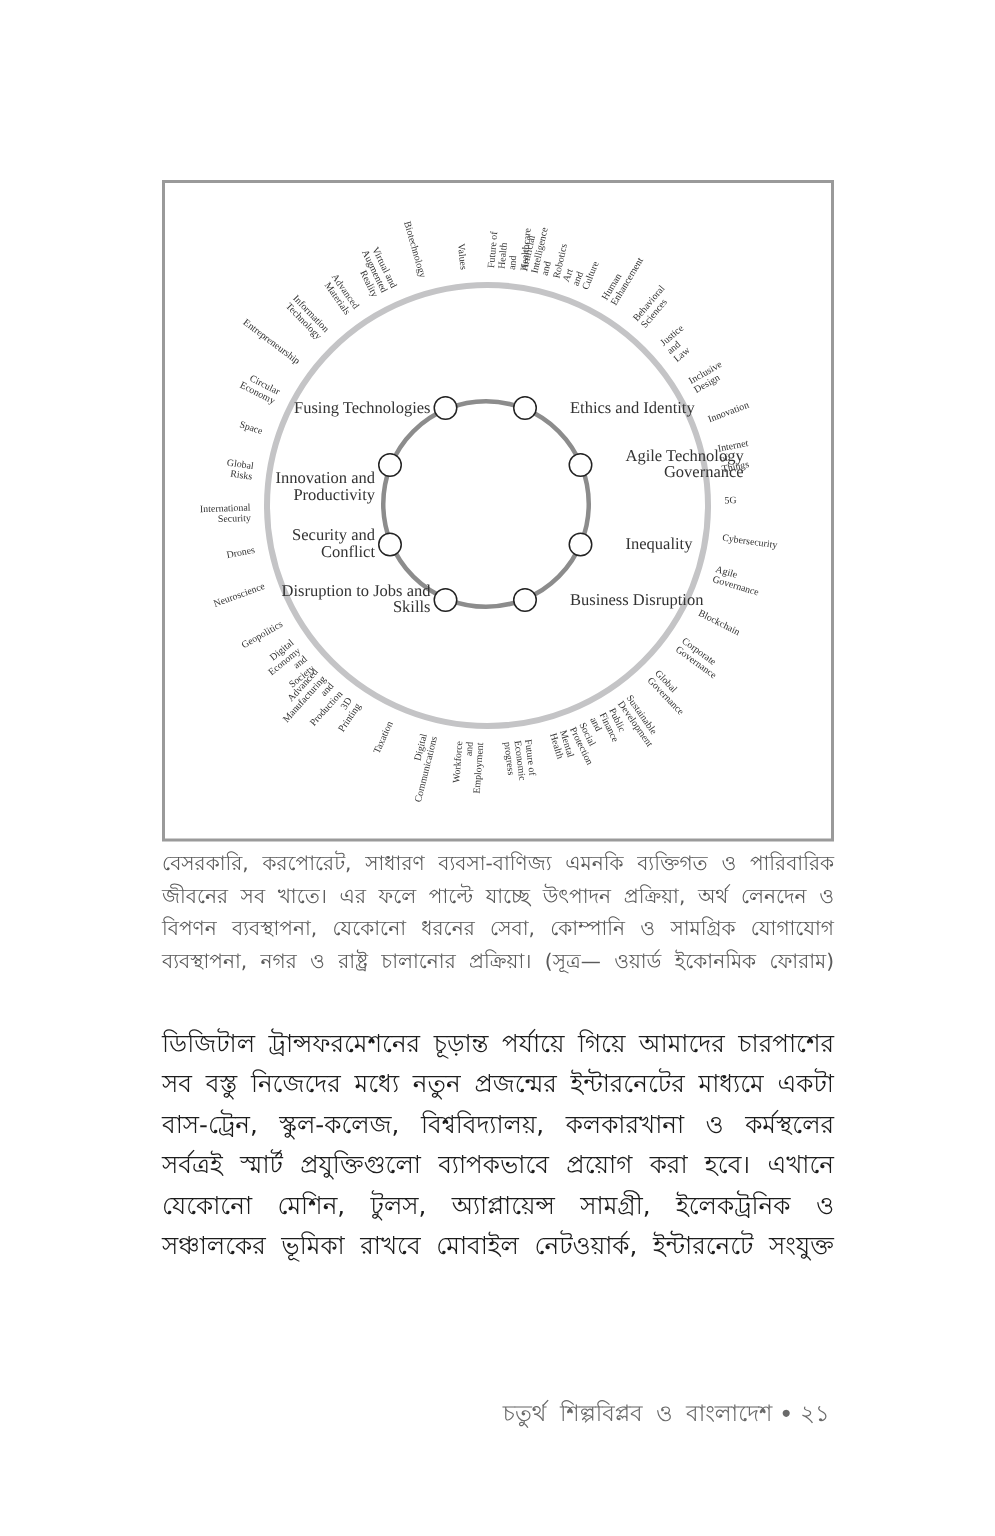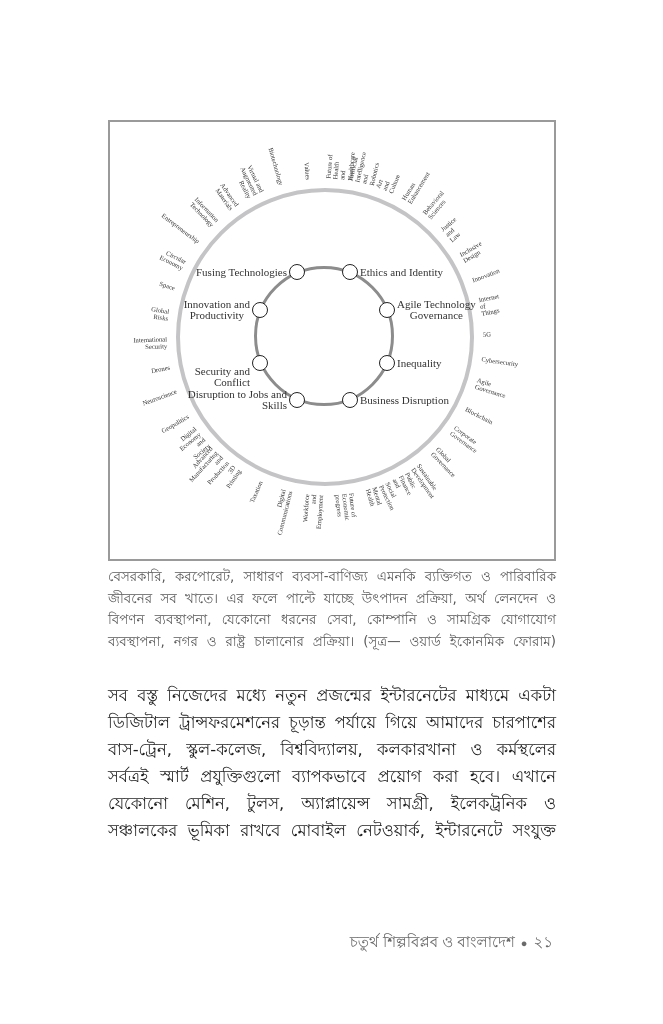--- a/index.html
+++ b/index.html
@@ -29,21 +29,21 @@
   }
   .node {
     position: absolute; width: 16px; height: 16px; margin-left: -8px; margin-top: -8px;
     background: #ffffff; border: 1.6px solid #222; border-radius: 50%; box-sizing: border-box;
   }
   .node-label {
     position: absolute; font-family: "Liberation Serif", serif; font-size: 11px; line-height: 11px;
     color: #333; white-space: pre-line;
   }
   .node-label.left { text-align: right; }
-  .node-label.right { text-align: center; }
+  .node-label.right { text-align: right; margin-left: 20px; }
   .spoke {
     position: absolute; left: 325px; top: 337px; width: 0; height: 0;
   }
   .spoke-text {
     position: absolute; top: 0; font-family: "Liberation Serif", serif; font-size: 6.6px; line-height: 7.2px;
     color: #333; white-space: pre-line; transform: translateY(-50%);
   }
   .spoke-text.out { left: 158px; text-align: left; }
   .spoke-text.in { right: 158px; text-align: right; }
   .caption {
@@ -54,21 +54,21 @@
   .caption-line { display: block; white-space: nowrap; text-align: justify; text-align-last: justify; }
   .body-text {
     position: absolute; left: 108px; top: 682px; width: 448px;
     font-family: "DejaVu Sans", sans-serif; font-size: 16.4px; line-height: 27px;
     color: #1d1d1d;
   }
   .body-line { display: block; white-space: nowrap; text-align: justify; text-align-last: justify; }
   .body-line.last { text-align-last: left; }
   .footer {
     position: absolute; right: 110px; top: 930px;
-    font-family: Liberation Sans, sans-serif; font-size: 15px; color: #6a6a6a;
+    font-family: Liberation Mono, monospace; font-size: 15px; color: #6a6a6a;
     display: flex; align-items: center; gap: 6px;
   }
   .footer .bullet { font-size: 11px; }
 </style>
 </head>
 <body>
 
 <div class="figure-frame"></div>
 
 <div class="diagram" id="diagram">
@@ -83,24 +83,24 @@
       <div class="node-label right" style="top: 299px; left: 397px;">Agile Technology
 Governance</div>
       <div class="node" style="left: 387px; top: 363px;"></div>
       <div class="node-label right" style="top: 357.5px; left: 397px;">Inequality</div>
       <div class="node" style="left: 350px; top: 400px;"></div>
       <div class="node-label right" style="top: 394.5px; left: 360px;">Business Disruption</div>
       <div class="node" style="left: 297px; top: 400px;"></div>
       <div class="node-label left" style="top: 389px; right: 376px;">Disruption to Jobs and
 Skills</div>
       <div class="node" style="left: 260px; top: 363px;"></div>
-      <div class="node-label left" style="top: 352px; right: 413px; margin-top: 14px;">Security and
+      <div class="node-label left" style="top: 352px; right: 413px;">Security and
 Conflict</div>
       <div class="node" style="left: 260px; top: 310px;"></div>
-      <div class="node-label left" style="top: 299px; right: 413px; text-align: center;">Innovation and
+      <div class="node-label left" style="top: 314px; right: 413px;">Innovation and
 Productivity</div>
     </div>
   <div id="spokes-layer">
       <div class="spoke" style="transform: rotate(-85deg);">
         <div class="spoke-text out">Future of Health
 and Healthcare</div>
       </div>
       <div class="spoke" style="transform: rotate(-77deg);">
         <div class="spoke-text out">Artificial
 Intelligence and
@@ -232,22 +232,22 @@
 </div>
 
 <div class="caption">
   <span class="caption-line">বেসরকারি, করপোরেট, সাধারণ ব্যবসা-বাণিজ্য এমনকি ব্যক্তিগত ও পারিবারিক</span>
   <span class="caption-line">জীবনের সব খাতে। এর ফলে পাল্টে যাচ্ছে উৎপাদন প্রক্রিয়া, অর্থ লেনদেন ও</span>
   <span class="caption-line">বিপণন ব্যবস্থাপনা, যেকোনো ধরনের সেবা, কোম্পানি ও সামগ্রিক যোগাযোগ</span>
   <span class="caption-line">ব্যবস্থাপনা, নগর ও রাষ্ট্র চালানোর প্রক্রিয়া। (সূত্র— ওয়ার্ড ইকোনমিক ফোরাম)</span>
 </div>
 
 <div class="body-text">
+  <span class="body-line">ডিজিটাল ট্রান্সফরমেশনের চূড়ান্ত পর্যায়ে গিয়ে আমাদের চারপাশের</span>
   <span class="body-line">সব বস্তু নিজেদের মধ্যে নতুন প্রজন্মের ইন্টারনেটের মাধ্যমে একটা</span>
-  <span class="body-line">ডিজিটাল ট্রান্সফরমেশনের চূড়ান্ত পর্যায়ে গিয়ে আমাদের চারপাশের</span>
   <span class="body-line">বাস-ট্রেন, স্কুল-কলেজ, বিশ্ববিদ্যালয়, কলকারখানা ও কর্মস্থলের</span>
   <span class="body-line">সর্বত্রই স্মার্ট প্রযুক্তিগুলো ব্যাপকভাবে প্রয়োগ করা হবে। এখানে</span>
   <span class="body-line">যেকোনো মেশিন, টুলস, অ্যাপ্লায়েন্স সামগ্রী, ইলেকট্রনিক ও</span>
   <span class="body-line">সঞ্চালকের ভূমিকা রাখবে মোবাইল নেটওয়ার্ক, ইন্টারনেটে সংযুক্ত</span>
 </div>
 
 <div class="footer">
   <span>চতুর্থ শিল্পবিপ্লব ও বাংলাদেশ</span>
   <span class="bullet">●</span>
   <span>২১</span>

